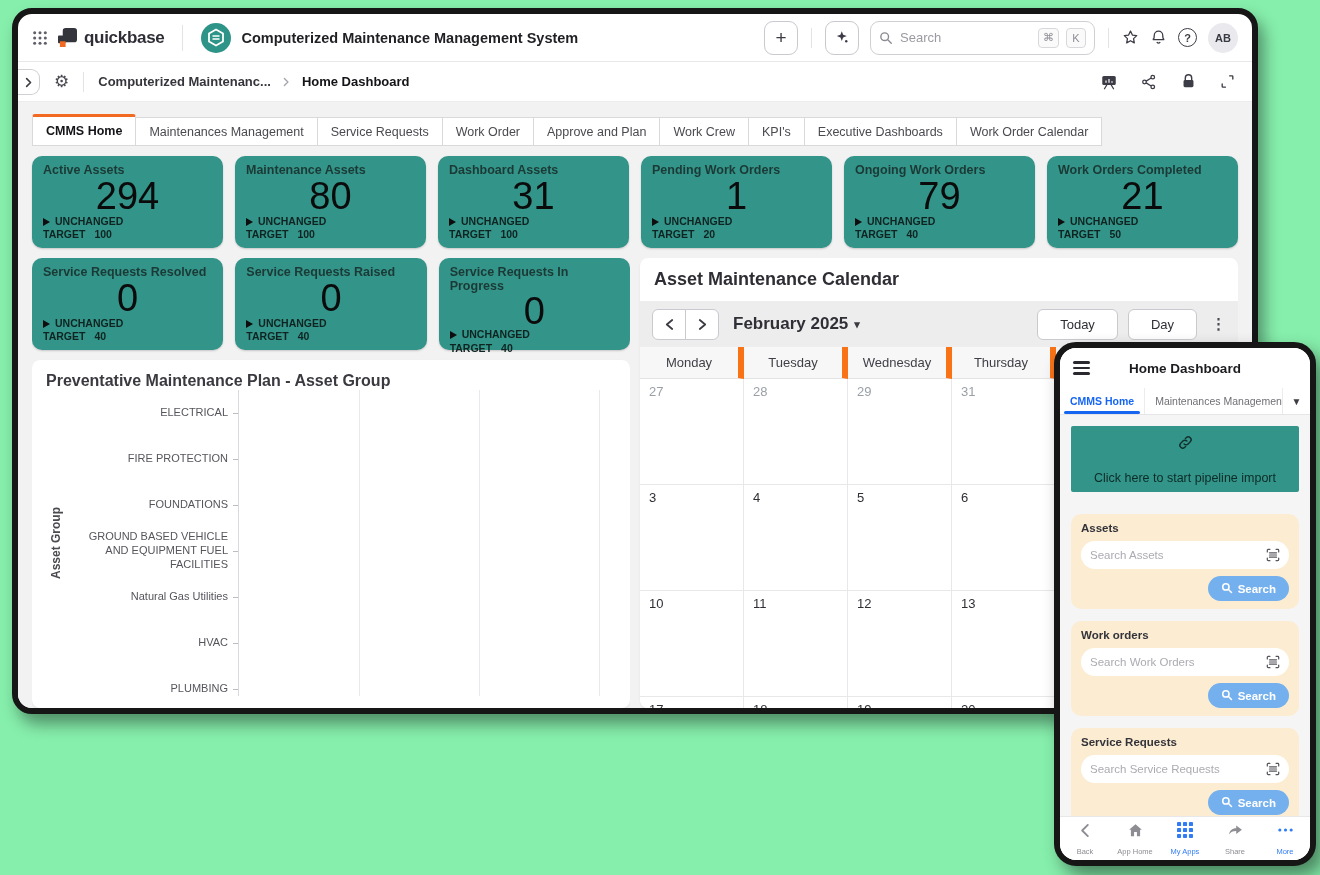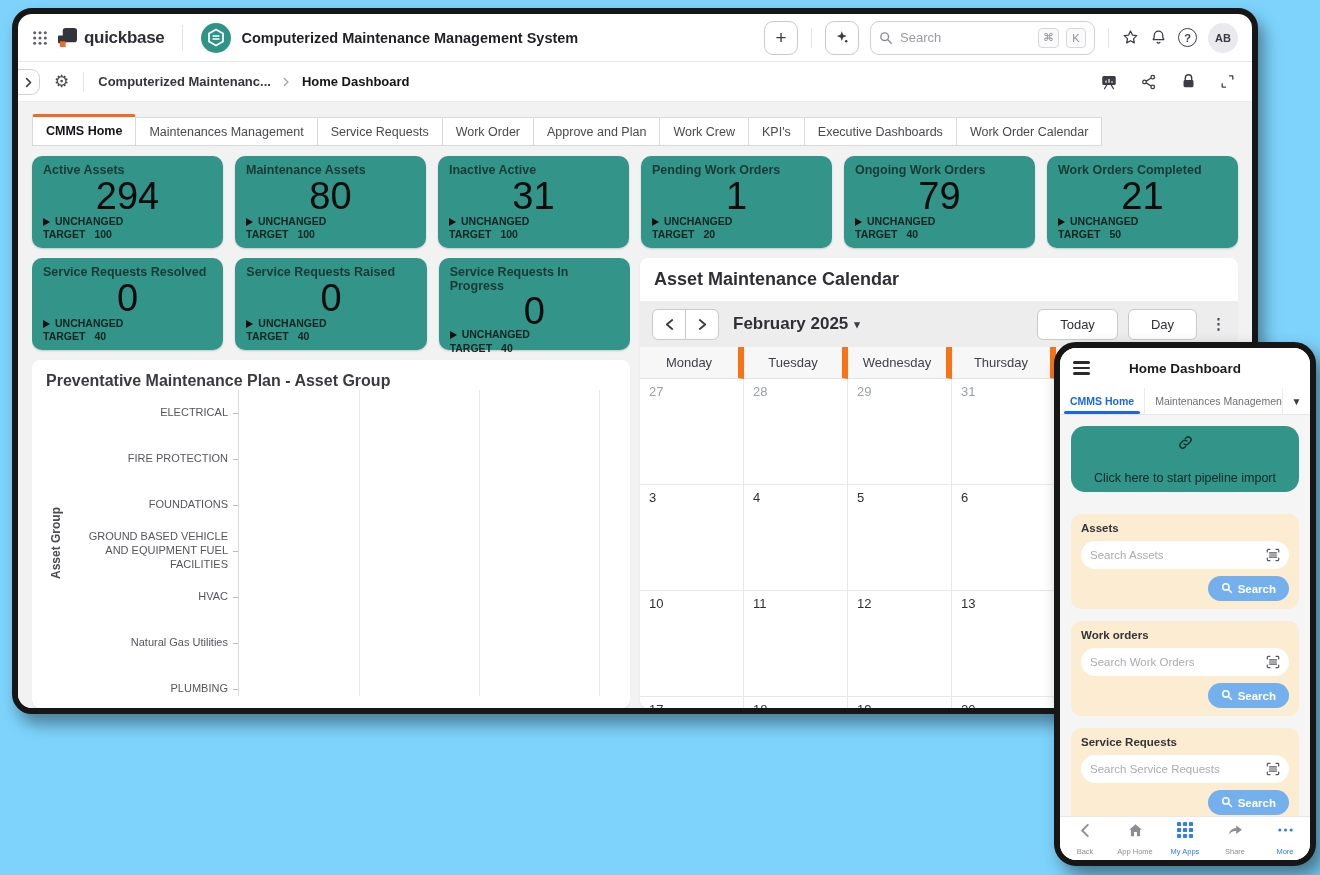--- a/index.html
+++ b/index.html
@@ -1,17 +1,17 @@
 <!DOCTYPE html>
 <html><head>
 <meta charset="utf-8">
 <style>
   *{box-sizing:border-box;margin:0;padding:0}
   body{font-family:"Liberation Sans",sans-serif;background:#fff}
-  .canvas{position:relative;width:1320px;height:875px;background:#7dd3fc;overflow:hidden}
+  .canvas{position:relative;width:1320px;height:875px;background:#86efac;overflow:hidden}
 
   
   .main-window{position:absolute;left:12px;top:8px;width:1246px;height:706px;background:#fff;
     border:6px solid #161616;border-radius:20px;box-shadow:6px 10px 16px rgba(0,0,0,.4);
     overflow:hidden;display:flex;flex-direction:column}
   .app-header{height:48px;flex:0 0 48px;display:flex;align-items:center;gap:10px;padding:0 14px;border-bottom:1px solid #e8e8e8}
   .brand{display:flex;align-items:center;gap:7px;cursor:pointer}
   .brand-text{font-size:17px;font-weight:bold;color:#2e2e36;letter-spacing:-.3px}
   .v-div{width:1px;height:26px;background:#e3e3e6;margin:0 8px}
   .v-div.sm{height:20px;margin:0 2px}
@@ -107,21 +107,21 @@
   .m-title{font-size:13.5px;font-weight:bold;color:#1c1c20}
   .m-tabs{height:27px;flex:0 0 27px;display:flex;align-items:stretch;border-bottom:1px solid #e6e6e9}
   #m-tabs-box{display:flex;flex:1;overflow:hidden}
   .m-tab{display:flex;align-items:center;padding:0 10px;font-size:10.5px;color:#6f6f76;border-right:1px solid #ececef;
     white-space:nowrap;position:relative;cursor:pointer}
   .m-tab.active{color:#1766f2;font-weight:bold}
   .m-tab.active::after{content:"";position:absolute;left:4px;right:4px;bottom:0;height:3px;background:#1766f2;border-radius:3px}
   .m-caret{width:28px;flex:0 0 28px;display:flex;align-items:center;justify-content:center;border-left:1px solid #ececef;
     color:#3c3c42;font-size:10px;cursor:pointer}
   .m-body{flex:1;background:#f5f5f6;padding:11px 11px 0;overflow:hidden}
-  .pipeline-card{height:66px;background:#33948a;border-radius:14px;display:flex;flex-direction:column;align-items:center;
+  .pipeline-card{height:66px;background:#33948a;border-radius:2px;display:flex;flex-direction:column;align-items:center;
     justify-content:center;gap:20px;cursor:pointer}
   .pipeline-text{font-size:12.5px;color:#0d2b26}
   .m-section{background:#fcecd2;border-radius:10px;padding:8px 10px;margin-top:12px}
   .m-section.first{margin-top:22px}
   .m-sec-title{font-size:11.5px;font-weight:bold;color:#33333a;margin-bottom:7px}
   .pill-input{height:28px;background:#fff;border-radius:14px;display:flex;align-items:center;padding:0 9px;gap:6px}
   .pill-input input{flex:1;border:none;outline:none;font-size:11.5px;color:#444;min-width:0;background:transparent;font-family:inherit}
   .pill-input input::placeholder{color:#ababb2}
   .scan-ic{display:flex;align-items:center;cursor:pointer}
   .m-btn-row{display:flex;justify-content:flex-end;margin-top:7px}
@@ -295,21 +295,21 @@
                 <span class="tri"></span>
                 <span>UNCHANGED</span>
               </div>
               <div class="kpi-target">
                 <span>TARGET</span>
                 <span>100</span>
               </div>
             </div>
           </div>
           <div class="kpi-card">
-            <div class="kpi-label">Inactive Active</div>
+            <div class="kpi-label">Dashboard Assets</div>
             <div class="kpi-value">31</div>
             <div class="kpi-foot">
               <div class="kpi-trend">
                 <span class="tri"></span>
                 <span>UNCHANGED</span>
               </div>
               <div class="kpi-target">
                 <span>TARGET</span>
                 <span>100</span>
               </div>
@@ -408,22 +408,22 @@
 
           <div class="card chart-card">
             <div class="chart-title">Preventative Maintenance Plan - Asset Group</div>
             <div class="chart-body">
               <div class="y-axis-title">Asset Group</div>
               <div class="chart-labels" id="chart-labels">
                   <div class="cat-label">ELECTRICAL</div>
                   <div class="cat-label">FIRE PROTECTION</div>
                   <div class="cat-label">FOUNDATIONS</div>
                   <div class="cat-label">GROUND BASED VEHICLE AND EQUIPMENT FUEL FACILITIES</div>
+                  <div class="cat-label">Natural Gas Utilities</div>
                   <div class="cat-label">HVAC</div>
-                  <div class="cat-label">Natural Gas Utilities</div>
                   <div class="cat-label">PLUMBING</div>
                 </div>
               <div class="chart-plot" id="chart-plot">
                   <div class="gridline" style="left: 31.8471%;"></div>
                   <div class="gridline" style="left: 63.6943%;"></div>
                   <div class="gridline" style="left: 95.5414%;"></div>
                   <div class="bar-row">
                     <div class="bar-stack">
                       <div class="bar-seg" style="width: 31.8471%; background: rgb(242, 92, 46);"></div>
                     </div>

